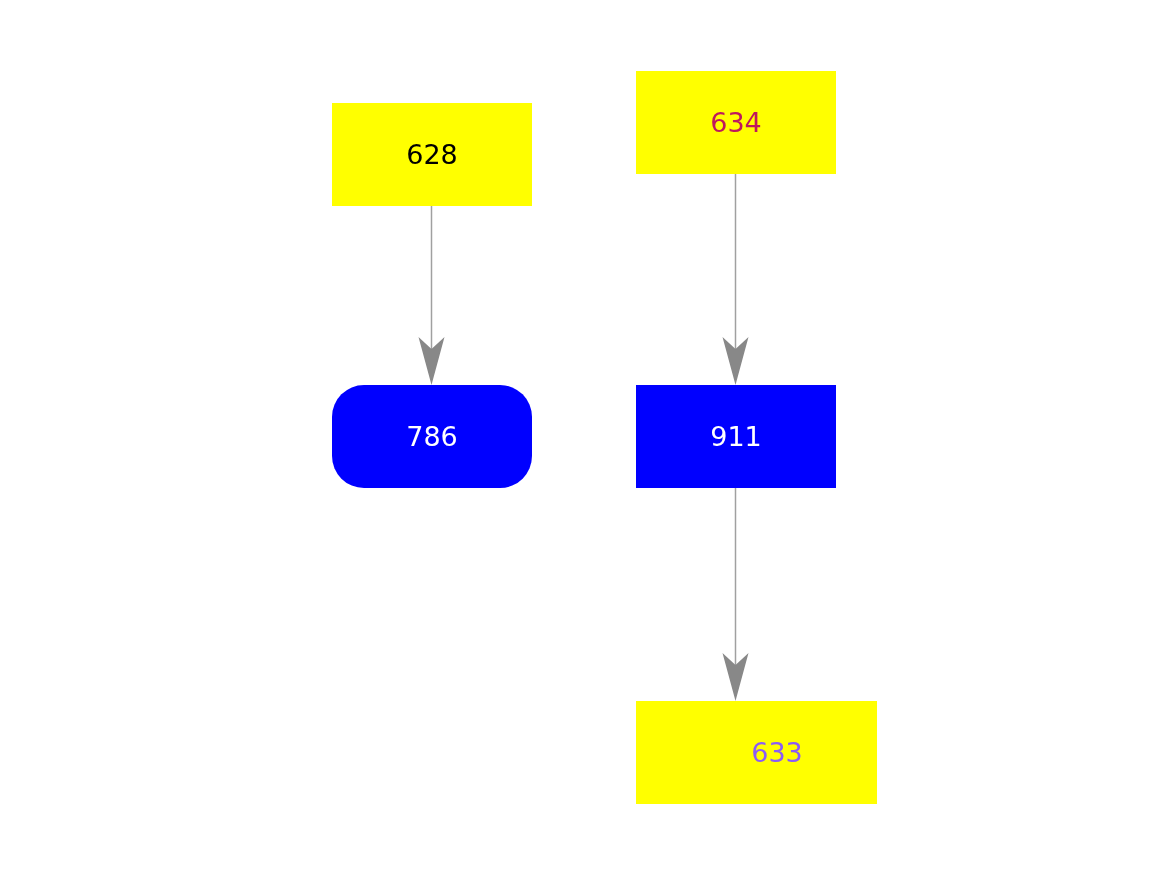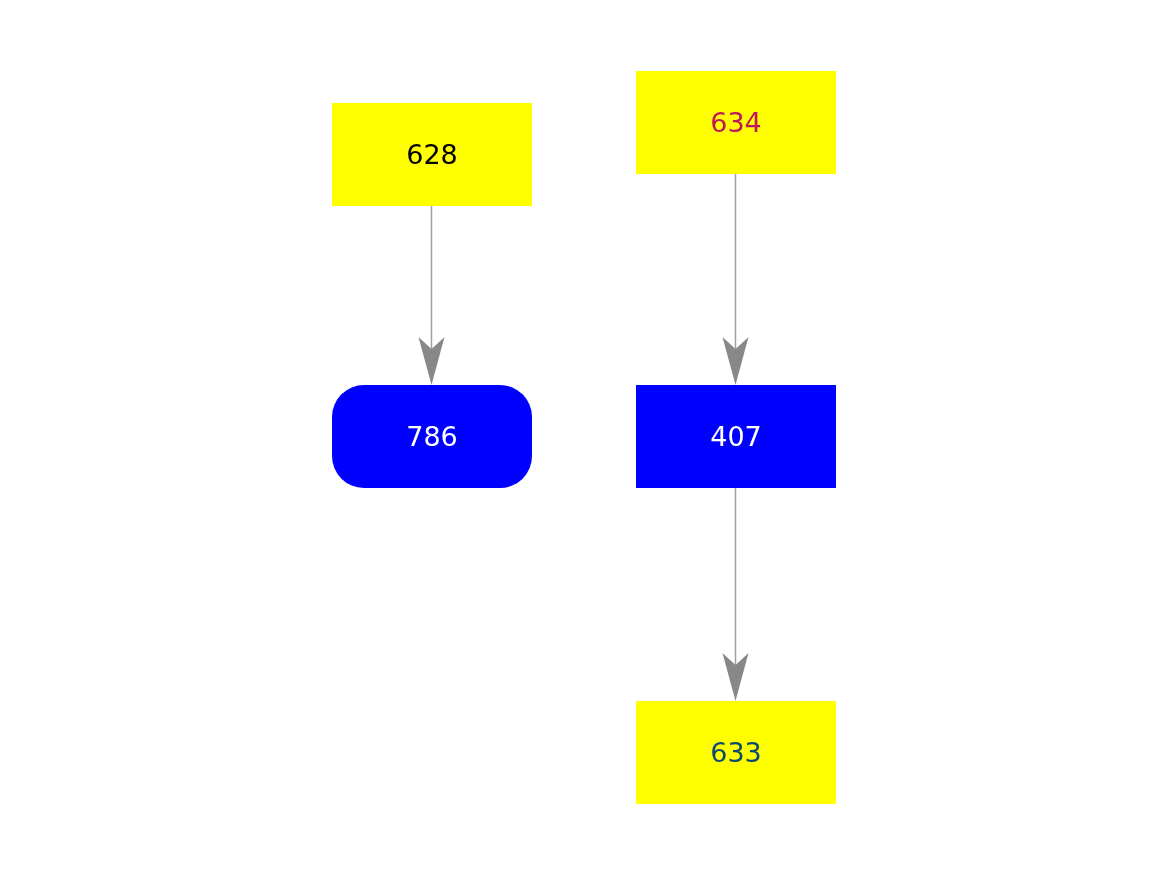--- a/index.html
+++ b/index.html
@@ -69,20 +69,20 @@
 
   <div class="node node-634" style="background: rgb(255, 255, 0); color: #be185d;">
     <span>634</span>
   </div>
 
   <div class="node node-786" style="background: rgb(0, 0, 255); color: rgb(255, 255, 255);">
     <span>786</span>
   </div>
 
   <div class="node node-724" style="background: rgb(0, 0, 255); color: rgb(255, 255, 255);">
-    <span>407</span>
+    <span>911</span>
   </div>
 
-  <div class="node node-633" style="background: rgb(255, 255, 0); color: #0c4a6e;">
+  <div class="node node-633" style="background: rgb(255, 255, 0); color: #8b5cf6; padding-left: 41px;">
     <span>633</span>
   </div>
 
 </div>
 
 </body></html>

